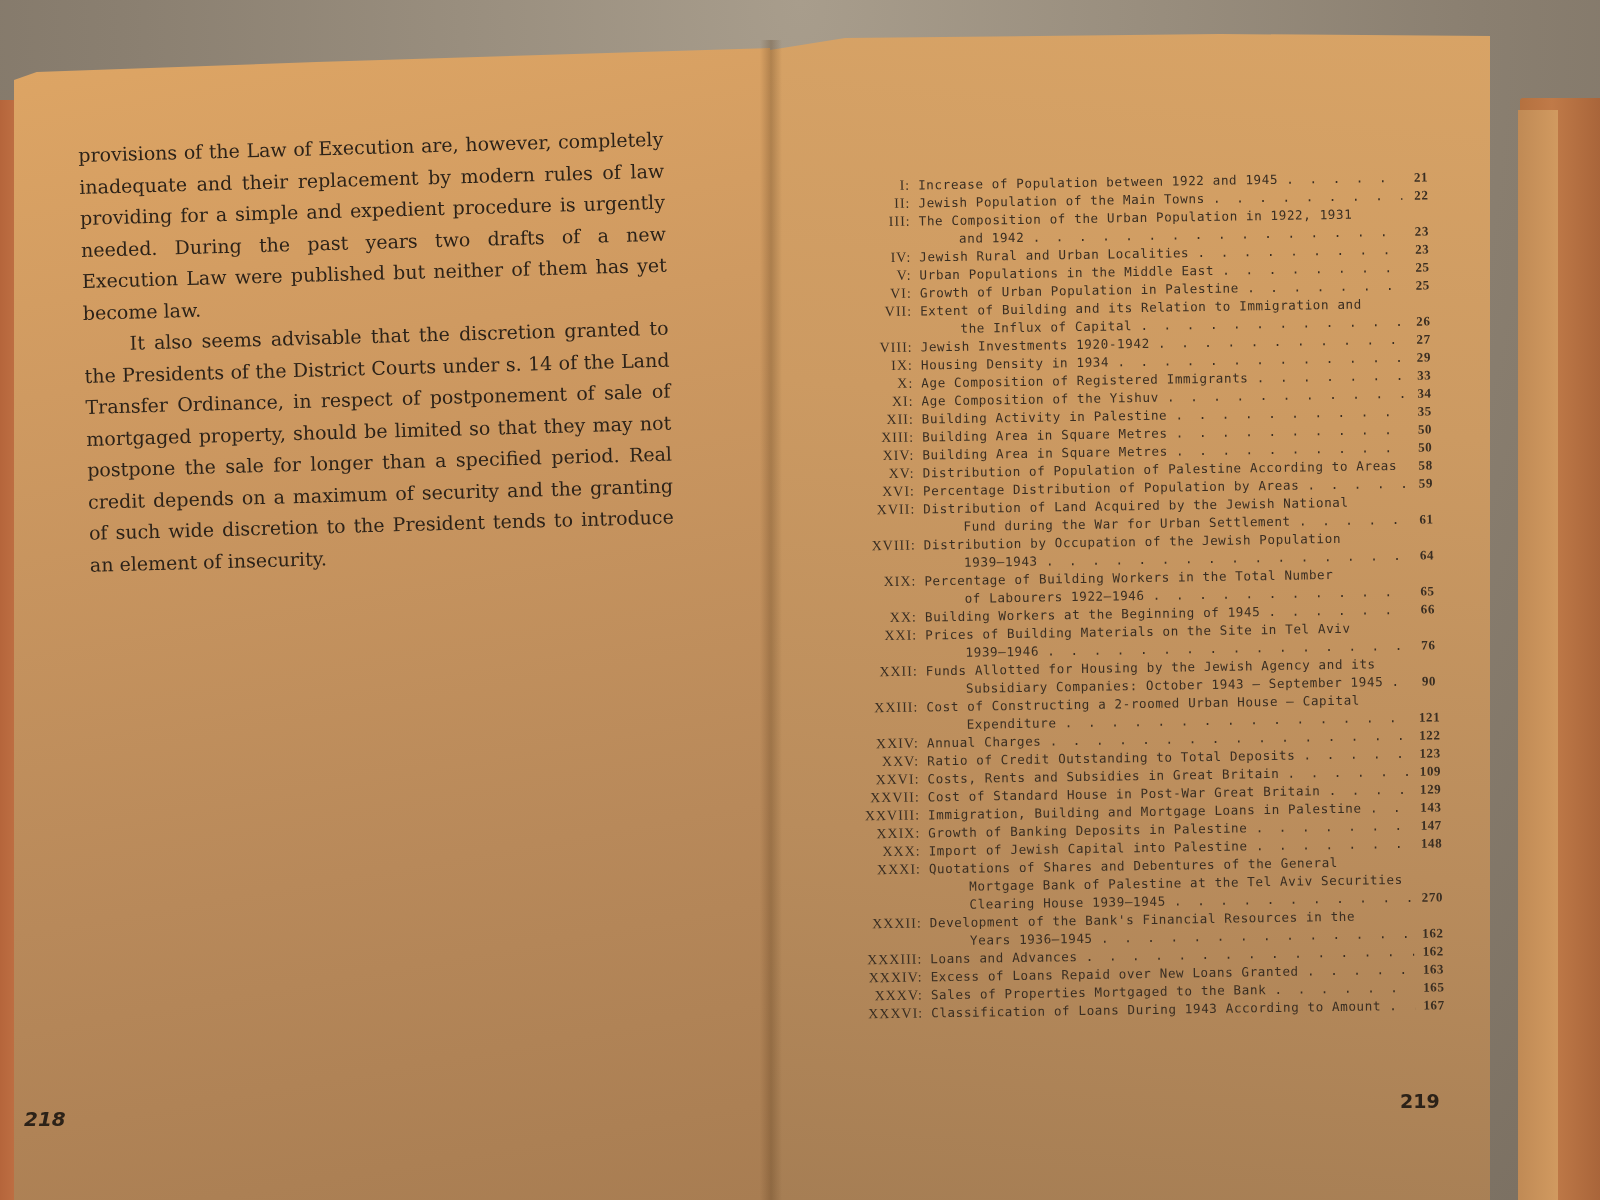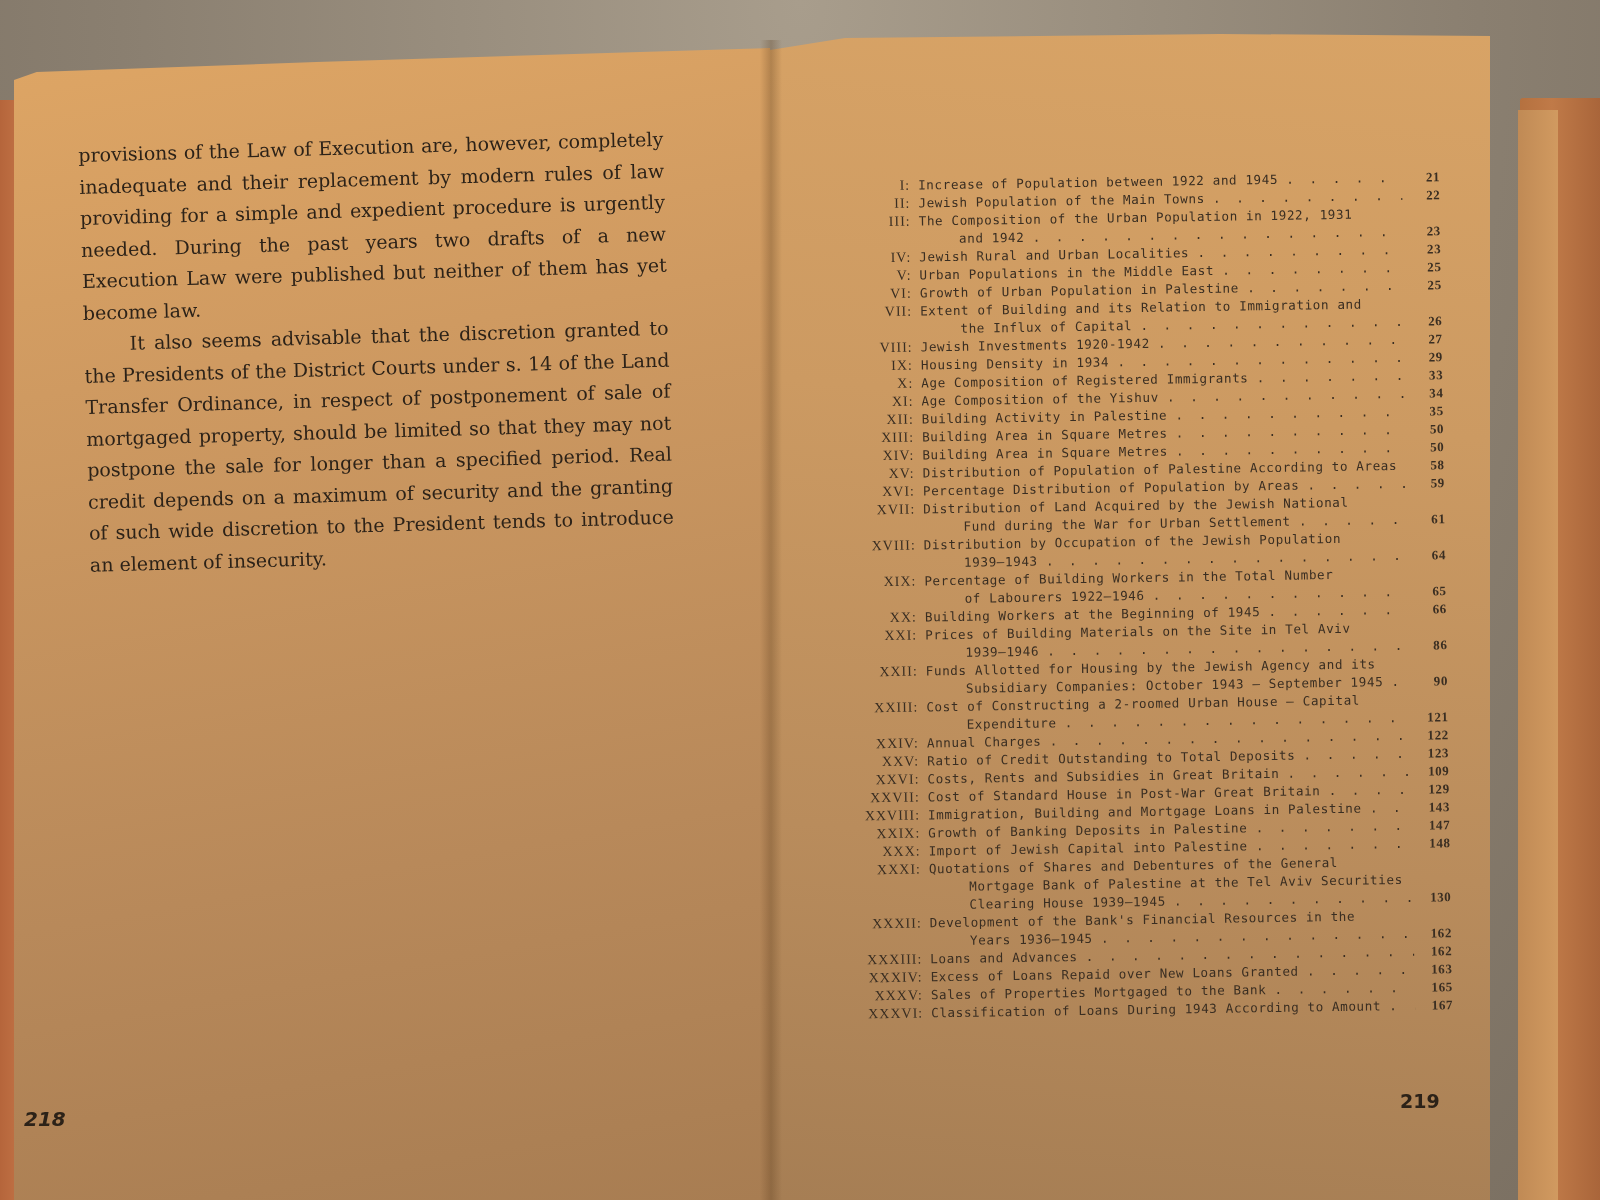--- a/index.html
+++ b/index.html
@@ -163,21 +163,21 @@
     .toc-row .title .cont {
       display: block;
       padding-left: 40px;
     }
     .toc-row .leaders {
       color: #3a2e22;
       letter-spacing: 4px;
     }
     .toc-row .pg {
       width: 38px;
-      text-align: right;
+      text-align: center;
       flex: none;
       font-family: "Liberation Serif", serif;
       font-weight: bold;
       font-size: 13px;
       align-self: flex-end;
     }
     .page-num-right {
       position: absolute;
       left: 1400px;
       top: 1075px;
@@ -306,21 +306,21 @@
           <span class="pg">65</span>
         </div>
         <div class="toc-row">
           <span class="num">XX:</span>
           <span class="title"><span>Building Workers at the Beginning of 1945</span> <span class="leaders">. . . . . . . . . . . . . . . . . . . . . . . . . . . . . . . . . . . .</span></span>
           <span class="pg">66</span>
         </div>
         <div class="toc-row">
           <span class="num">XXI:</span>
           <span class="title"><span>Prices of Building Materials on the Site in Tel Aviv</span><span class="cont"><span>1939—1946</span> <span class="leaders">. . . . . . . . . . . . . . . . . . . . . . . . . . . . . . . . . . . .</span></span></span>
-          <span class="pg">86</span>
+          <span class="pg">76</span>
         </div>
         <div class="toc-row">
           <span class="num">XXII:</span>
           <span class="title"><span>Funds Allotted for Housing by the Jewish Agency and its</span><span class="cont"><span>Subsidiary Companies: October 1943 — September 1945</span> <span class="leaders">. . . . . . . . . . . . . . . . . . . . . . . . . . . . . . . . . . . .</span></span></span>
           <span class="pg">90</span>
         </div>
         <div class="toc-row">
           <span class="num">XXIII:</span>
           <span class="title"><span>Cost of Constructing a 2-roomed Urban House — Capital</span><span class="cont"><span>Expenditure</span> <span class="leaders">. . . . . . . . . . . . . . . . . . . . . . . . . . . . . . . . . . . .</span></span></span>
           <span class="pg">121</span>
@@ -356,21 +356,21 @@
           <span class="pg">147</span>
         </div>
         <div class="toc-row">
           <span class="num">XXX:</span>
           <span class="title"><span>Import of Jewish Capital into Palestine</span> <span class="leaders">. . . . . . . . . . . . . . . . . . . . . . . . . . . . . . . . . . . .</span></span>
           <span class="pg">148</span>
         </div>
         <div class="toc-row">
           <span class="num">XXXI:</span>
           <span class="title"><span>Quotations of Shares and Debentures of the General</span><span class="cont"><span>Mortgage Bank of Palestine at the Tel Aviv Securities</span></span><span class="cont"><span>Clearing House 1939—1945</span> <span class="leaders">. . . . . . . . . . . . . . . . . . . . . . . . . . . . . . . . . . . .</span></span></span>
-          <span class="pg">130</span>
+          <span class="pg">270</span>
         </div>
         <div class="toc-row">
           <span class="num">XXXII:</span>
           <span class="title"><span>Development of the Bank's Financial Resources in the</span><span class="cont"><span>Years 1936—1945</span> <span class="leaders">. . . . . . . . . . . . . . . . . . . . . . . . . . . . . . . . . . . .</span></span></span>
           <span class="pg">162</span>
         </div>
         <div class="toc-row">
           <span class="num">XXXIII:</span>
           <span class="title"><span>Loans and Advances</span> <span class="leaders">. . . . . . . . . . . . . . . . . . . . . . . . . . . . . . . . . . . .</span></span>
           <span class="pg">162</span>

